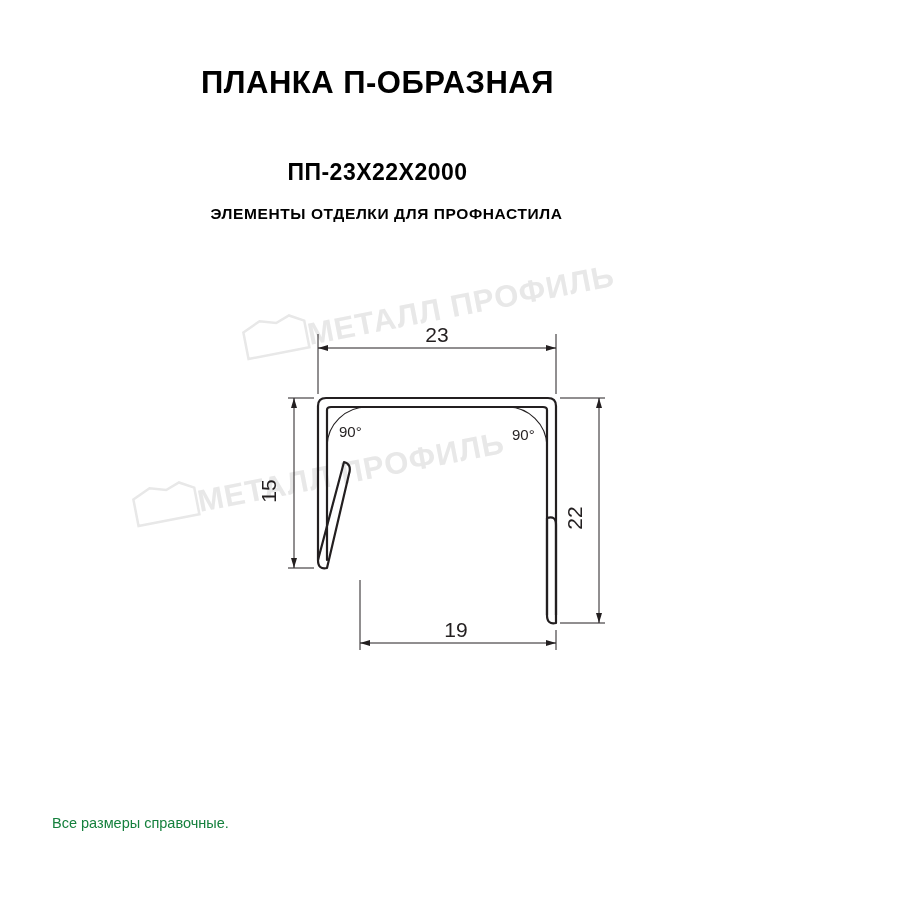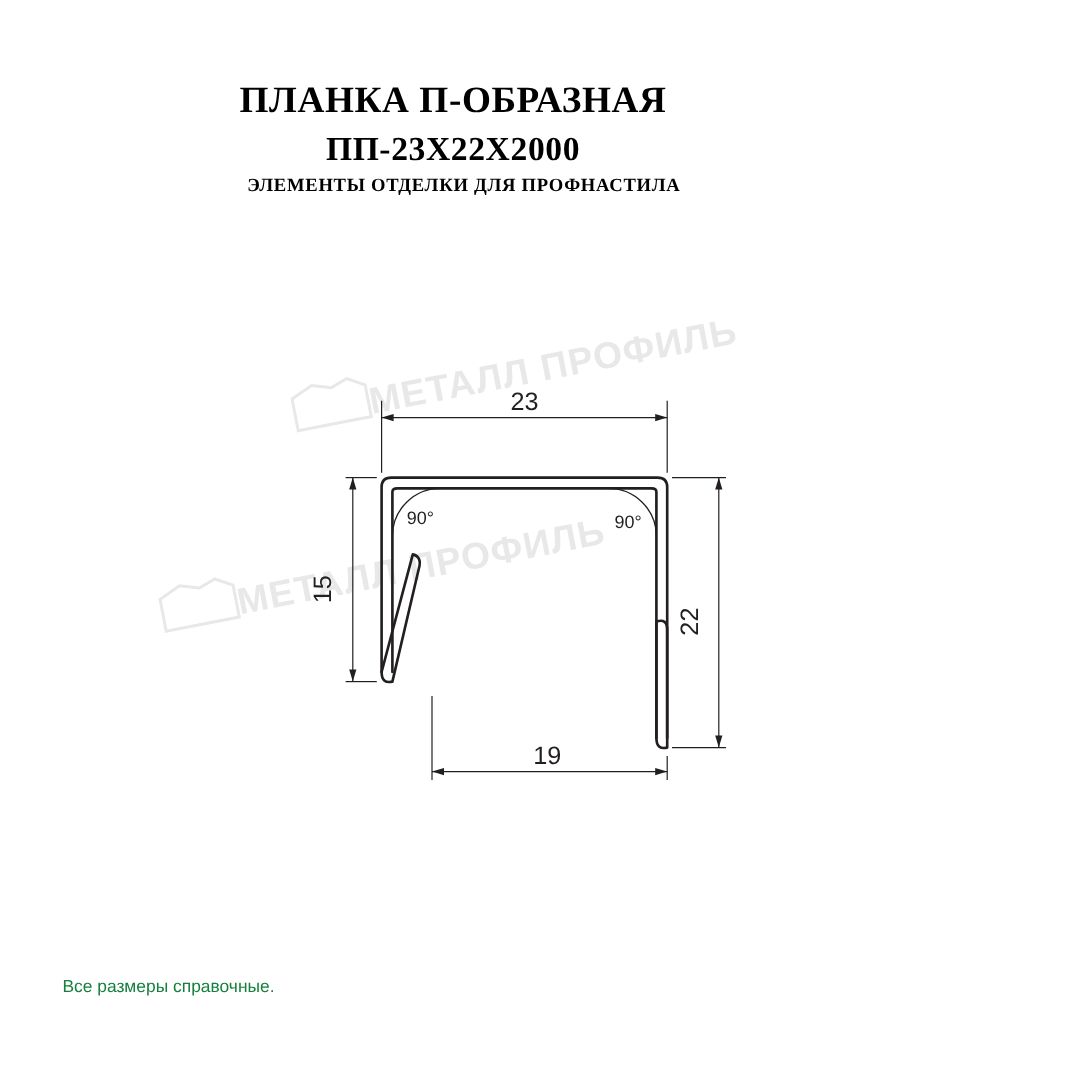--- a/index.html
+++ b/index.html
@@ -22,37 +22,38 @@
     height: 900px;
   }
 
   
   .header {
     position: absolute;
     top: 62px;
     left: 0;
     width: 755px;
     text-align: center;
-    font-family: Liberation Serif, serif;
   }
   .title-line1 {
     font-size: 31px;
     font-weight: bold;
     letter-spacing: 0.5px;
     line-height: 42px;
     white-space: nowrap;
   }
   .title-line2 {
-    font-size: 28px;
+    font-size: 23px;
     font-weight: bold;
     letter-spacing: 0.5px;
     line-height: 42px;
     white-space: nowrap;
+    margin-top: 47px;
   }
   .subtitle {
+    margin-top: 12px;
     font-size: 15.5px;
     font-weight: bold;
     letter-spacing: 0.6px;
     white-space: nowrap;
     padding-left: 18px;
   }
 
   
   .drawing {
     position: absolute;

